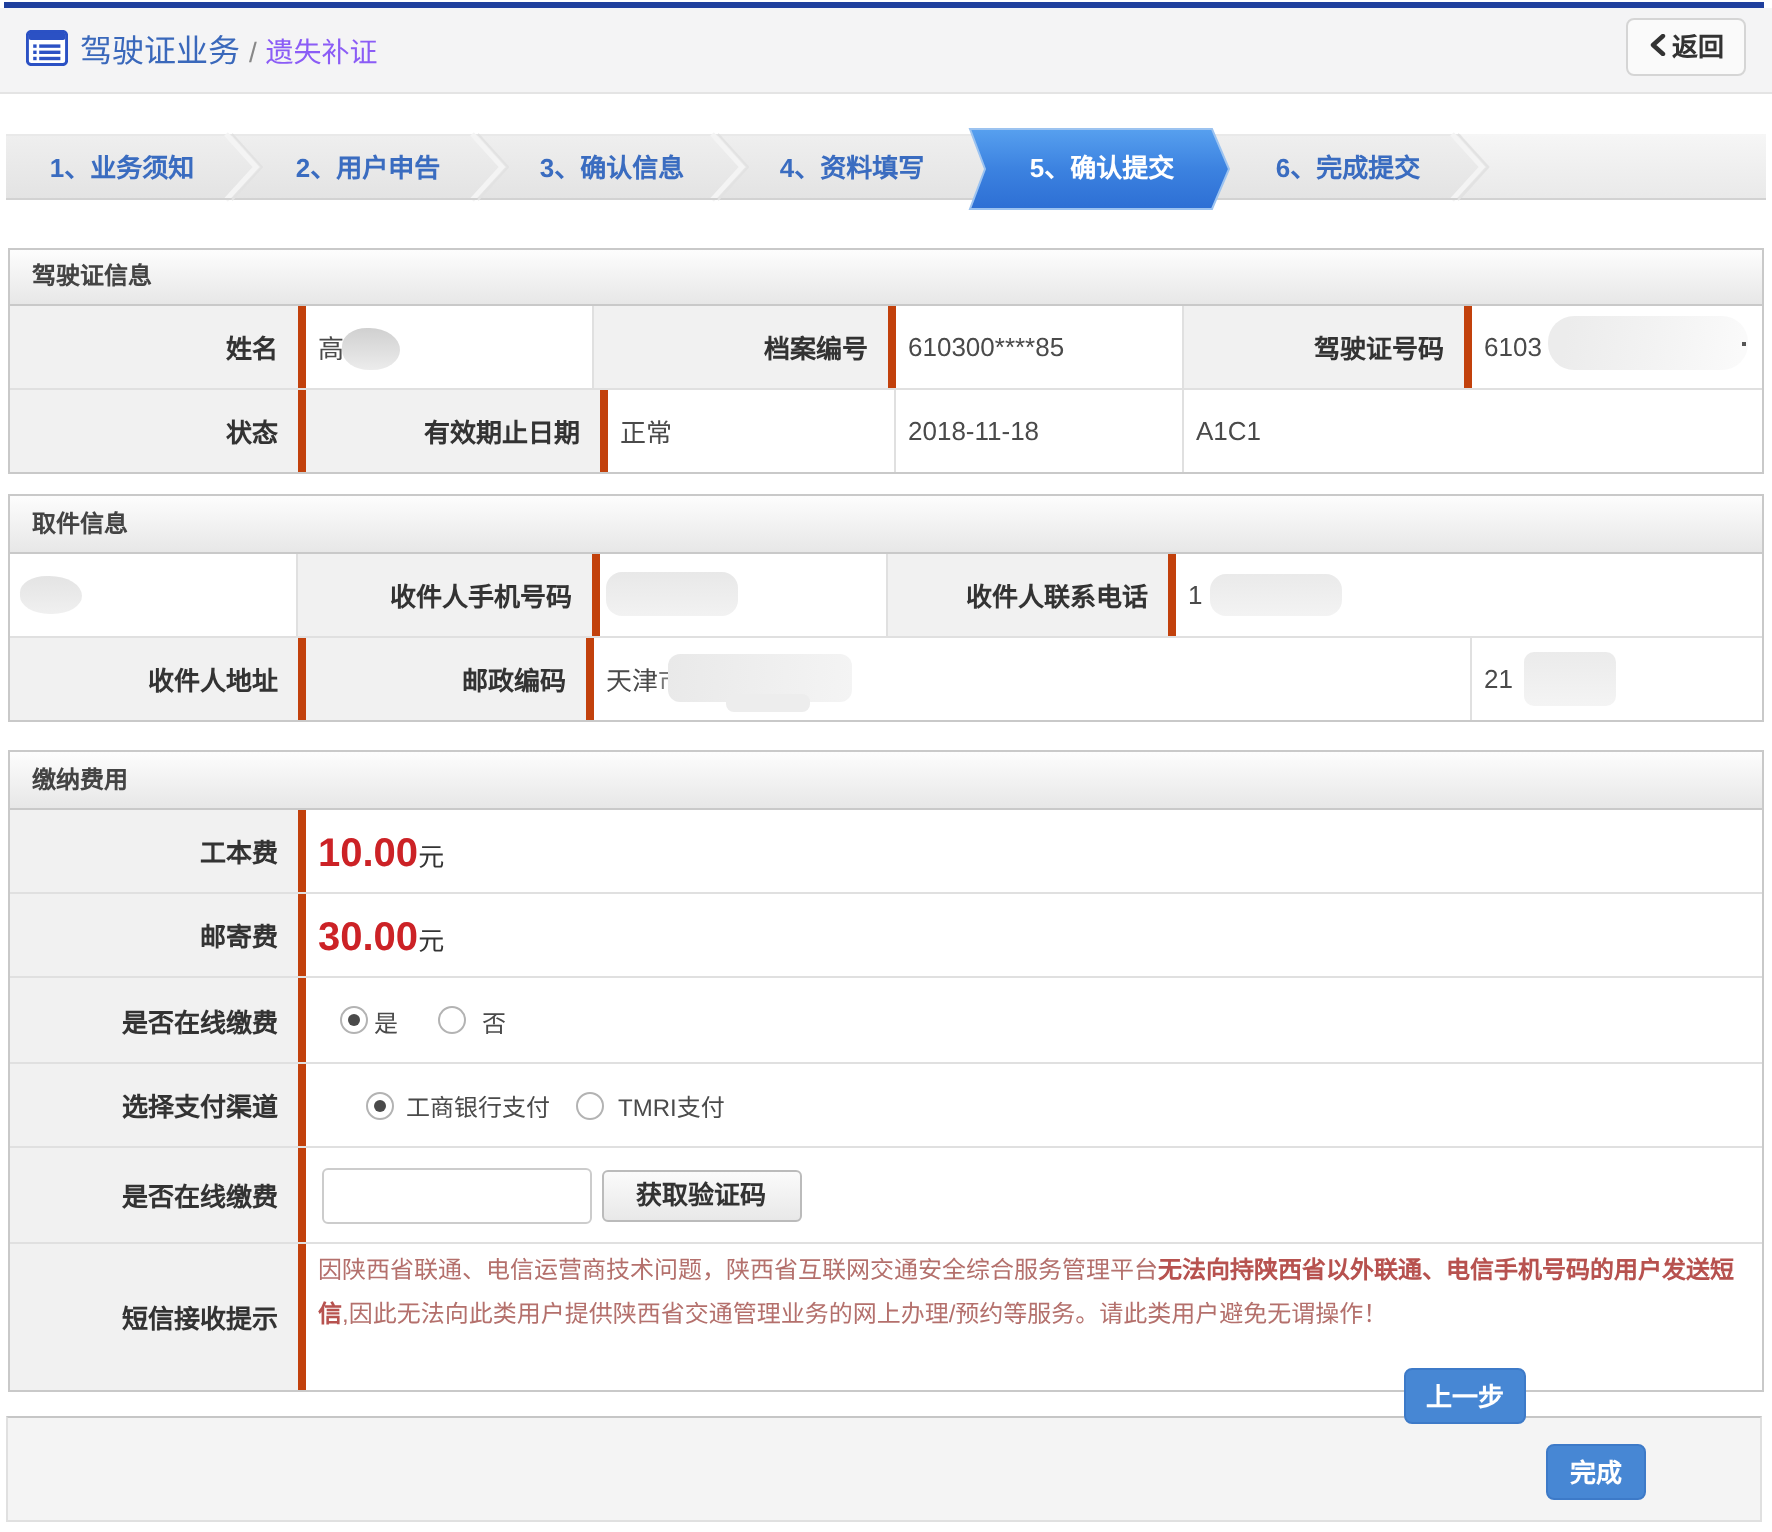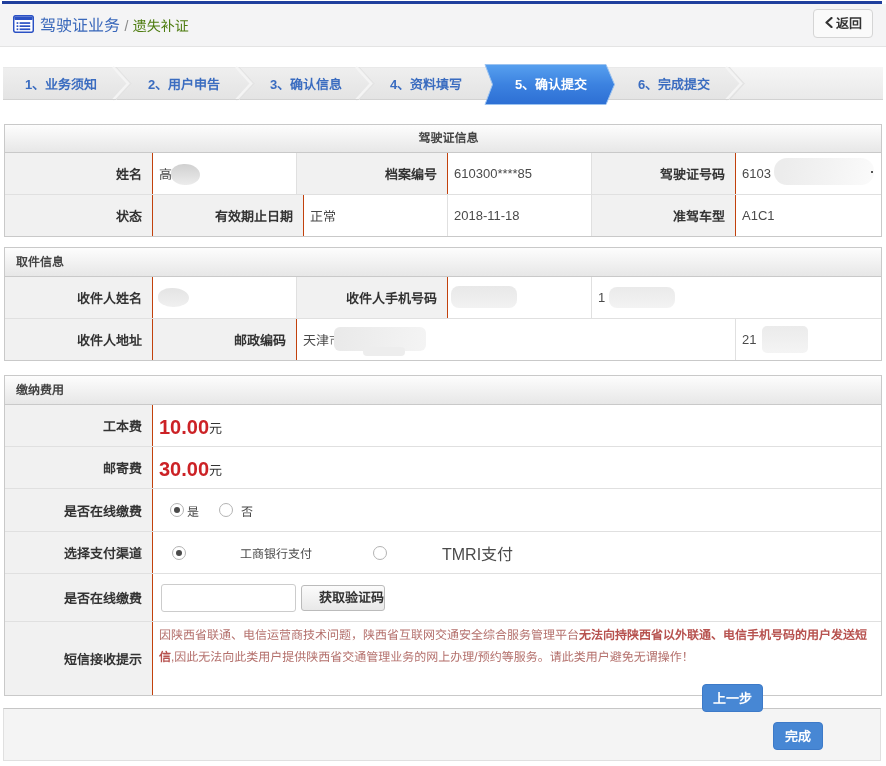--- a/index.html
+++ b/index.html
@@ -6,55 +6,55 @@
 html,body{margin:0;padding:0;}
 body{width:886px;height:766px;position:relative;background:#fff;
   font-family:"Liberation Sans",sans-serif;color:#333;overflow:hidden;}
 .abs{position:absolute;}
 
 .topline{left:2px;top:1px;width:880px;height:3px;background:#1f3f9d;}
 
 .hband{left:0;top:4px;width:886px;height:42px;background:#f4f4f5;border-bottom:1px solid #e4e4e4;}
 .htitle{left:40px;top:12px;font-size:16px;color:#3a68bb;}
 .htitle .sep{color:#888;font-size:14px;}
-.htitle .sub{color:#4d7c0f;font-size:14px;}
+.htitle .sub{color:#8b5cf6;font-size:14px;}
 .hicon{left:13px;top:15px;}
 .backbtn{left:813px;top:9px;width:58px;height:27px;background:#fafafa;border:1px solid #d5d5d5;
   border-radius:4px;text-align:center;line-height:27px;font-size:13px;font-weight:bold;color:#333;}
 
 .stepbar{left:3px;top:63px;}
 
 .sec{left:4px;width:876px;border:1px solid #c9c9c9;background:#fff;}
 .sechead{height:27px;line-height:27px;padding-left:11px;font-size:12px;font-weight:bold;color:#444;
   background:linear-gradient(#fdfdfd,#e7e7e7);border-bottom:1px solid #c9c9c9;}
 .row{display:flex;width:876px;border-top:1px solid #e0e0e0;}
 .sechead + .row{border-top:none;}
 .cell{box-sizing:border-box;height:41px;display:flex;align-items:center;font-size:13px;}
 .lab{background:#f1f1f1;font-weight:bold;color:#333;justify-content:flex-end;
-  padding-right:10px;border-right:1px solid #c2410c;}
+  padding-right:10px;border-right:4px solid #c2410c;}
 .val{background:#fff;padding-left:6px;color:#4a4a4a;position:relative;}
 .w-l1{width:148px;}.w-v1{width:144px;}.w-l2{width:151px;}.w-v2{width:144px;}
 .w-l3{width:144px;}.w-v3{width:145px;flex:1;border-right:none!important;}
 .vline{border-right:1px solid #e0e0e0;}
 
 .blob{position:absolute;border-radius:45% 55% 50% 50%;}
 
 .radio{display:inline-block;width:14px;height:14px;border-radius:50%;
   border:1px solid #b3b3b3;background:#fff;box-sizing:border-box;vertical-align:middle;position:relative;}
 .radio.on::after{content:"";position:absolute;left:3px;top:3px;width:6px;height:6px;border-radius:50%;background:#4a4a4a;}
 
 .price{color:#cc2226;font-weight:bold;font-size:20px;position:relative;top:2px;}
 .yuan{font-size:13px;color:#333;position:relative;top:2px;}
 
 .note{font-size:12px;color:#b4706c;line-height:22px;}
 .note b{color:#b7524f;font-weight:600;}
 
 .vinput{position:absolute;left:8px;top:10px;width:133px;height:26px;border:1px solid #ccc;border-radius:3px;background:#fff;}
 .vbtn{position:absolute;left:148px;top:11px;width:82px;height:24px;background:linear-gradient(#fbfbfb,#e8e8e8);
-  border:1px solid #bbb;border-radius:3px;text-align:right;line-height:24px;font-size:13px;font-weight:bold;color:#333;}
+  border:1px solid #bbb;border-radius:3px;text-align:left;line-height:24px;font-size:13px;font-weight:bold;color:#333;padding-left:16px;}
 
 .footer{left:3px;top:708px;width:878px;height:53px;background:#f4f4f4;
   border:1px solid #e0e0e0;border-top:1px solid #c6c6c6;box-sizing:border-box;}
 .btn{position:absolute;top:14px;height:28px;background:#4787d4;border:1px solid #3d7ac8;border-radius:4px;
   color:#fff;font-size:13px;font-weight:bold;text-align:center;line-height:27px;box-sizing:border-box;}
 </style>
 </head>
 <body>
 <div class="abs topline"></div>
 <div class="abs hband"></div>
@@ -113,51 +113,50 @@
   <text x="58" y="25.5">1、业务须知</text>
   <text x="181" y="25.5">2、用户申告</text>
   <text x="303" y="25.5">3、确认信息</text>
   <text x="423" y="25.5">4、资料填写</text>
   <text x="548" y="25.5" fill="#ffffff">5、确认提交</text>
   <text x="671" y="25.5">6、完成提交</text>
  </g>
 </svg>
 </div>
 
-<div class="abs sec" style="top:124px;text-align:center;">
+<div class="abs sec" style="top:124px;">
  <div class="sechead">驾驶证信息</div>
  <div class="row">
   <div class="cell lab w-l1">姓名</div>
   <div class="cell val w-v1 vline">高<span class="blob" style="left:18px;top:11px;width:29px;height:21px;background:linear-gradient(#d0d0d0,#ececec);"></span></div>
   <div class="cell lab w-l2">档案编号</div>
   <div class="cell val w-v2 vline">610300****85</div>
   <div class="cell lab w-l3">驾驶证号码</div>
   <div class="cell val w-v3">6103<span class="blob" style="left:38px;top:5px;width:100px;height:27px;border-radius:13px;background:linear-gradient(100deg,#ececec 10%,#f3f3f3 55%,#fafafa 95%);"></span><span style="position:absolute;left:135px;top:18px;width:2px;height:2px;background:#555;"></span></div>
  </div>
  <div class="row">
   <div class="cell lab w-l1">状态</div>
   <div class="cell lab w-l2">有效期止日期</div>
   <div class="cell val w-v1 vline">正常</div>
   <div class="cell val w-v2 vline">2018-11-18</div>
-  <div class="cell lab w-l3">准驾车型</div>
   <div class="cell val w-v3">A1C1</div>
  </div>
 </div>
 
 <div class="abs sec" style="top:247px;">
  <div class="sechead" style="height:28px;line-height:28px;">取件信息</div>
  <div class="row">
-  <div class="cell lab w-l1">收件人姓名</div>
   <div class="cell val w-v1 vline">
         <span class="blob" style="left:5px;top:11px;width:31px;height:19px;background:linear-gradient(#e4e4e4,#f0f0f0);"></span>
       </div>
   <div class="cell lab w-l2">收件人手机号码</div>
   <div class="cell val w-v2 vline">
         <span class="blob" style="left:3px;top:9px;width:66px;height:22px;background:linear-gradient(#e8e8e8,#f2f2f2);border-radius:8px;"></span>
       </div>
+  <div class="cell lab w-l3">收件人联系电话</div>
   <div class="cell val w-v3">1<span class="blob" style="left:17px;top:10px;width:66px;height:21px;background:linear-gradient(#eaeaea,#f3f3f3);border-radius:8px;"></span></div>
  </div>
  <div class="row">
   <div class="cell lab w-l1">收件人地址</div>
   <div class="cell lab w-l3">邮政编码</div>
   <div class="cell val vline" style="width:439px;">天津<span style="color:#777;">市</span><span class="blob" style="left:37px;top:8px;width:92px;height:24px;background:linear-gradient(95deg,#e9e9e9,#f4f4f4);border-radius:6px;"></span><span class="blob" style="left:66px;top:28px;width:42px;height:9px;background:#ededed;border-radius:4px;"></span></div>
   <div class="cell val w-v3">21<span class="blob" style="left:26px;top:7px;width:46px;height:27px;background:linear-gradient(#ebebeb,#f4f4f4);border-radius:5px;"></span></div>
  </div>
 </div>
 
@@ -181,25 +180,25 @@
   <div class="cell lab w-l1" style="height:42px;">是否在线缴费</div>
   <div class="cell val" style="flex:1;height:42px;padding-left:17px;">
    <span class="radio on"></span>
         <span style="margin-left:3px;font-size:12px;">是</span>
    <span class="radio" style="margin-left:20px;"></span>
         <span style="margin-left:8px;font-size:12px;">否</span>
   </div>
  </div>
  <div class="row">
   <div class="cell lab w-l1">选择支付渠道</div>
-  <div class="cell val" style="flex:1;padding-left:19px;gap:48px;">
+  <div class="cell val" style="flex:1;padding-left:30px;">
    <span class="radio on"></span>
         <span style="margin-left:6px;font-size:12px;">工商银行支付</span>
    <span class="radio" style="margin-left:13px;"></span>
-        <span style="margin-left:7px;font-size:16px;">TMRI支付</span>
+        <span style="margin-left:7px;font-size:12px;">TMRI支付</span>
   </div>
  </div>
  <div class="row">
   <div class="cell lab w-l1" style="height:47px;">是否在线缴费</div>
   <div class="cell val" style="flex:1;height:47px;">
    <span class="vinput"></span>
         <span class="vbtn">获取验证码</span>
   </div>
  </div>
  <div class="row">

